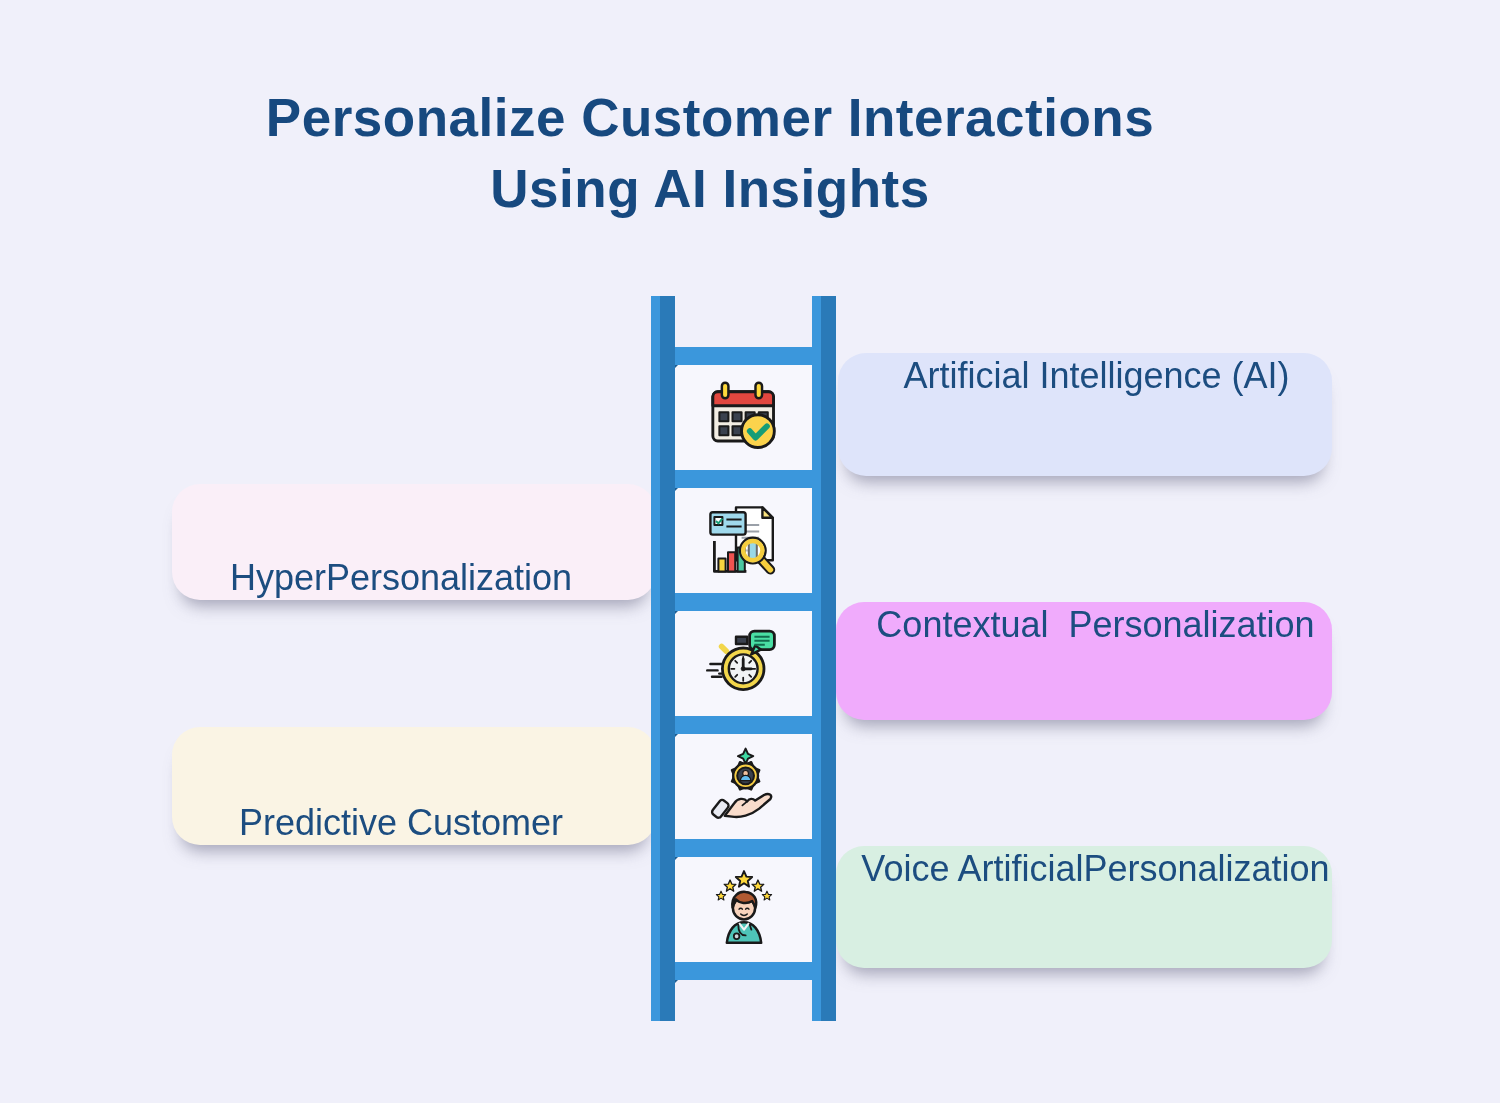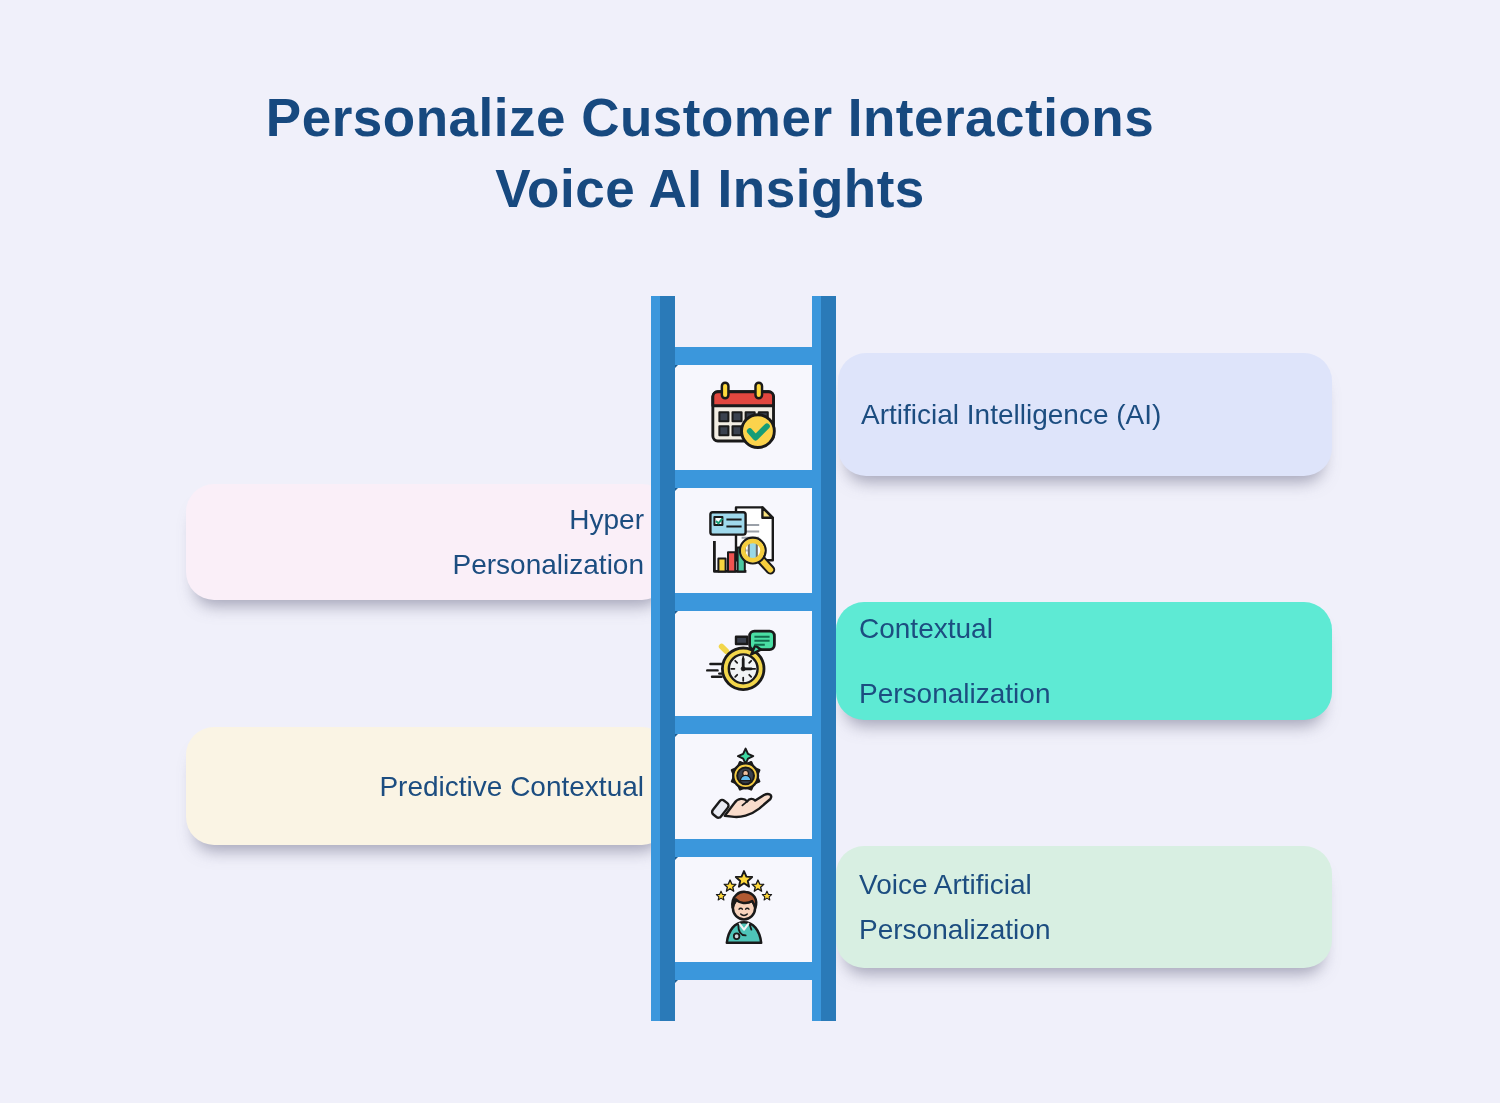--- a/index.html
+++ b/index.html
@@ -32,52 +32,52 @@
     border-right:16px solid transparent;
   }
   .cell {
     position:absolute; left:675px; width:137px; height:105px; z-index:1;
     background:var(--icon-box-bg, #F7F7FD);
     display:flex; align-items:center; justify-content:center;
   }
   
   .pill {
     position:absolute; z-index:0; border-radius:28px;
-    display:flex; flex-direction:column; justify-content:center;
+    display:flex; flex-direction:row; justify-content:center;
     color:var(--label-text, #1C4D80);
-    font-size:28px; line-height:45px; font-weight:500;
+    font-size:36px; line-height:45px; font-weight:500;
     box-shadow:0 15px 16px -9px rgba(104,104,132,0.55);
   }
   .pill.right { align-items:flex-start; text-align:left;  padding-left:23px;  }
-  .pill.left  { align-items:flex-end;   text-align:right; padding-right:26px;margin-left:14px; }
+  .pill.left  { align-items:flex-end;   text-align:right; padding-right:26px; }
   .pill span { display:block; }
 </style>
 </head>
 <body>
 
 <div class="canvas" style="--background: #F0F0FA; --title-text: #17497F; --label-text: #1C4D80; --ladder-light: #3B97DC; --ladder-dark: #2A7AB8; --ladder-notch: #1E5E92; --icon-box-bg: #F7F7FD;">
 
   <div class="title">
     <div>Personalize Customer Interactions</div>
-    <div>Voice AI Insights</div>
+    <div>Using AI Insights</div>
   </div>
 
   <div class="pill right" style="left: 838px; top: 353px; width: 494px; height: 123px; background: rgb(222, 228, 250);">
     <span>Artificial Intelligence (AI)</span>
   </div>
   <div class="pill left" style="left: 172px; top: 484px; width: 484px; height: 116px; background: rgb(250, 239, 248);">
     <span>Hyper</span>
     <span>Personalization</span>
   </div>
-  <div class="pill right" style="left: 836px; top: 602px; width: 496px; height: 118px; background: #5eead4; gap: 20px;">
+  <div class="pill right" style="left: 836px; top: 602px; width: 496px; height: 118px; background: #f0abfc; gap: 20px;">
     <span>Contextual</span>
     <span>Personalization</span>
   </div>
   <div class="pill left" style="left: 172px; top: 727px; width: 484px; height: 118px; background: rgb(250, 244, 228);">
-    <span>Predictive Contextual</span>
+    <span>Predictive Customer</span>
   </div>
   <div class="pill right" style="left: 836px; top: 846px; width: 496px; height: 122px; background: rgb(216, 239, 226);">
     <span>Voice Artificial</span>
     <span>Personalization</span>
   </div>
 
   <div class="rung" style="top:347px"></div>
   <div class="rung" style="top:470px"></div>
   <div class="rung" style="top:593px"></div>
   <div class="rung" style="top:716px"></div>

